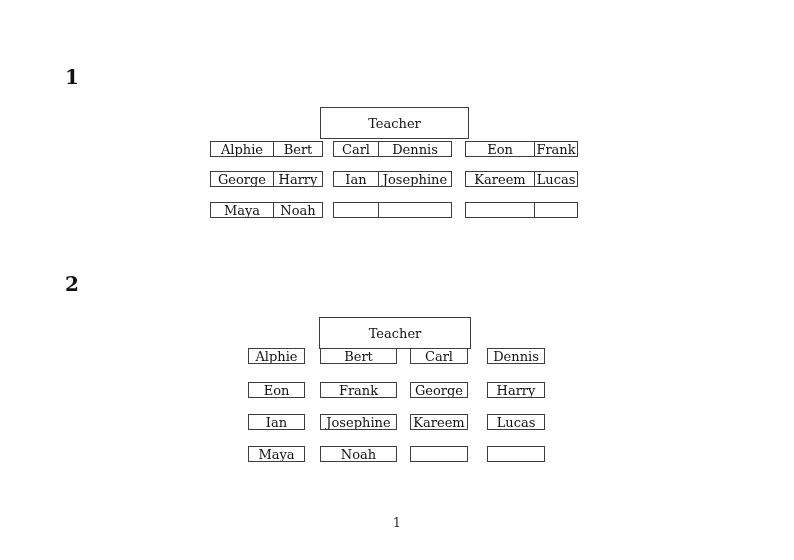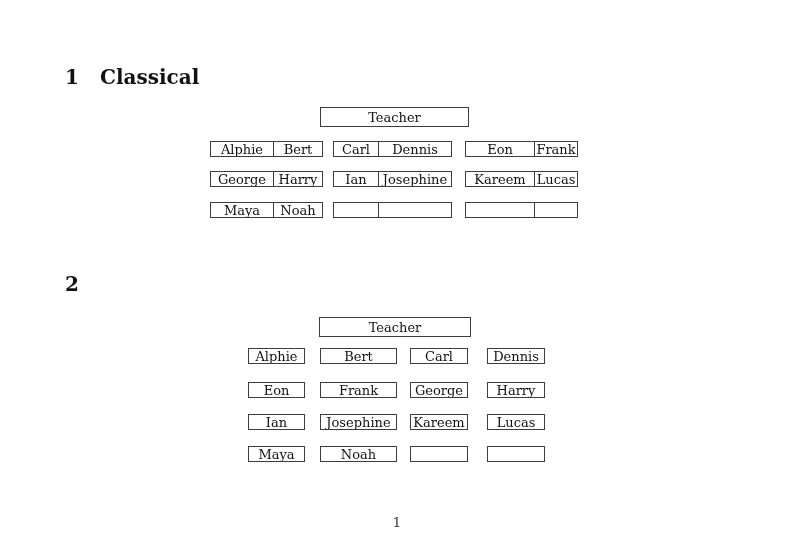--- a/index.html
+++ b/index.html
@@ -31,21 +31,21 @@
   }
   .desk {
     position: absolute;
     box-sizing: border-box;
     border: 1px solid #3d3d3d;
     background: #ffffff;
     display: flex;
     height: 16px;
   }
   .desk.teacher-box {
-    height: 20px;
+    height: 32px;
   }
   .cell {
     box-sizing: border-box;
     height: 100%;
     display: flex;
     align-items: center;
     justify-content: center;
     font-size: 13px;
     line-height: 13px;
     color: #111111;
@@ -69,21 +69,20 @@
     color: #333333;
   }
 </style>
 </head>
 <body>
 
 <div class="page">
 
   <div class="section-heading" style="left:65px; top:67px;">
     <span class="sec-num">1</span>
-    <span class="sec-title">Classical</span>
   </div>
 
   <div class="desk teacher-box" style="left:320px; top:107px; width:149px;">
     <span class="cell full">Teacher</span>
   </div>
 
   <div class="desk" style="left:210px; top:141px; width:113px;">
     <span class="cell" style="width:62px;">Alphie</span>
     <span class="cell right-cell">Bert</span>
   </div>

